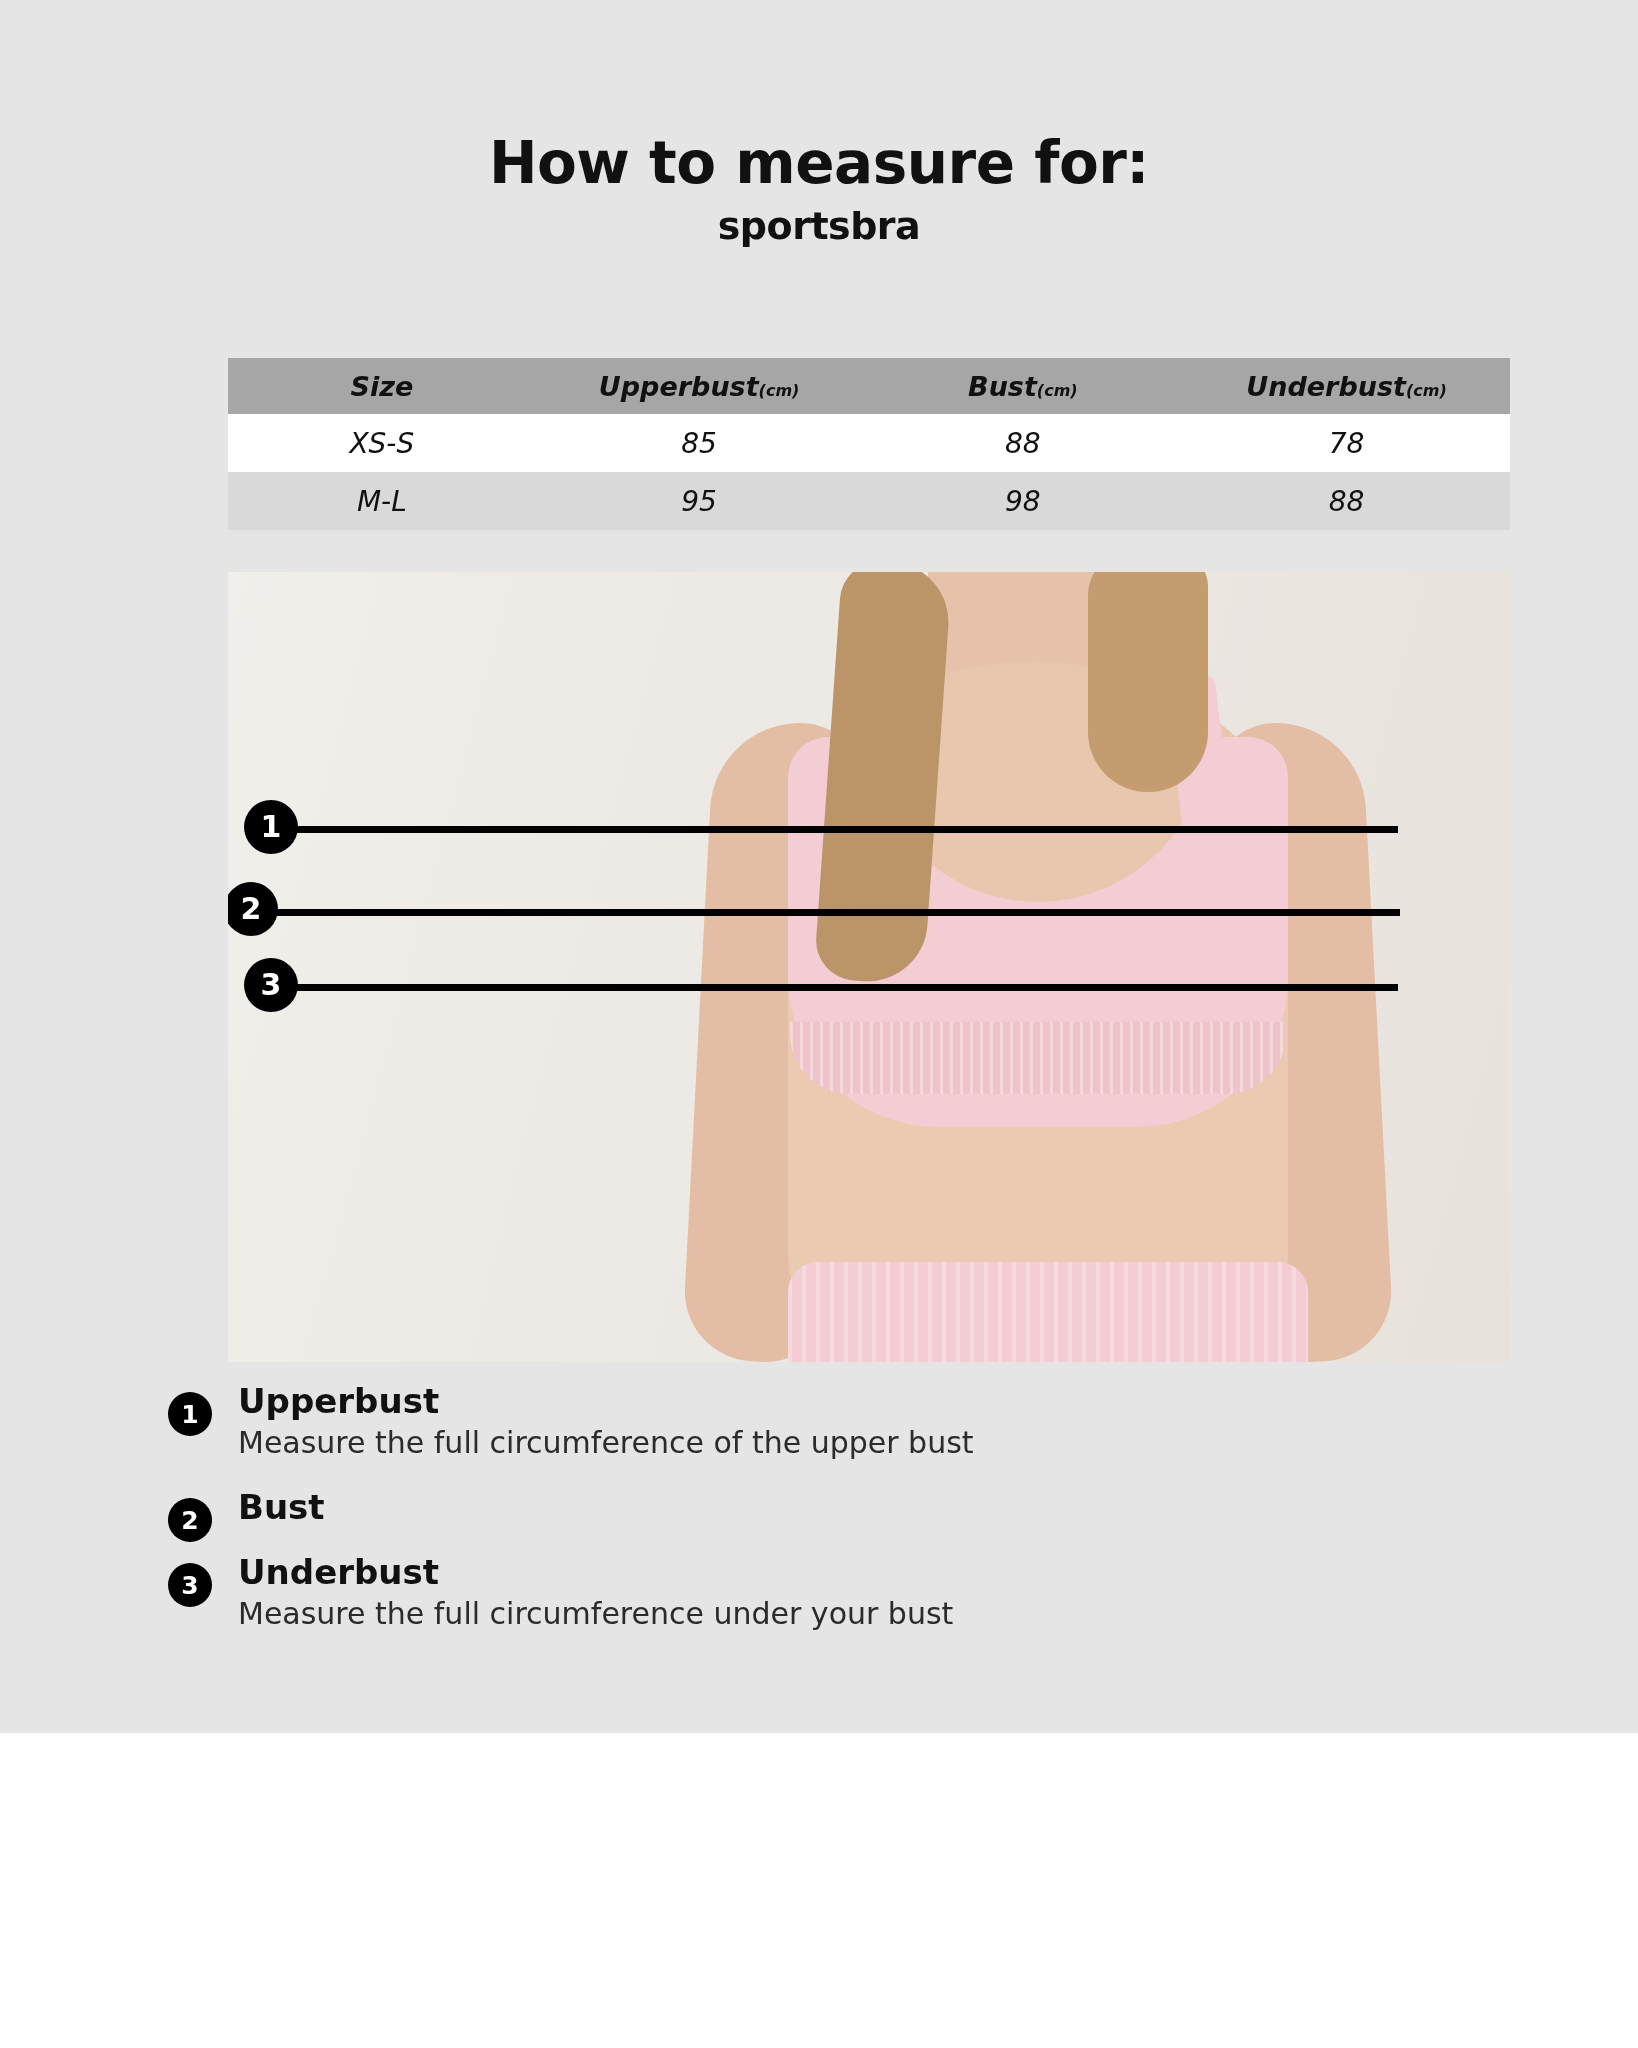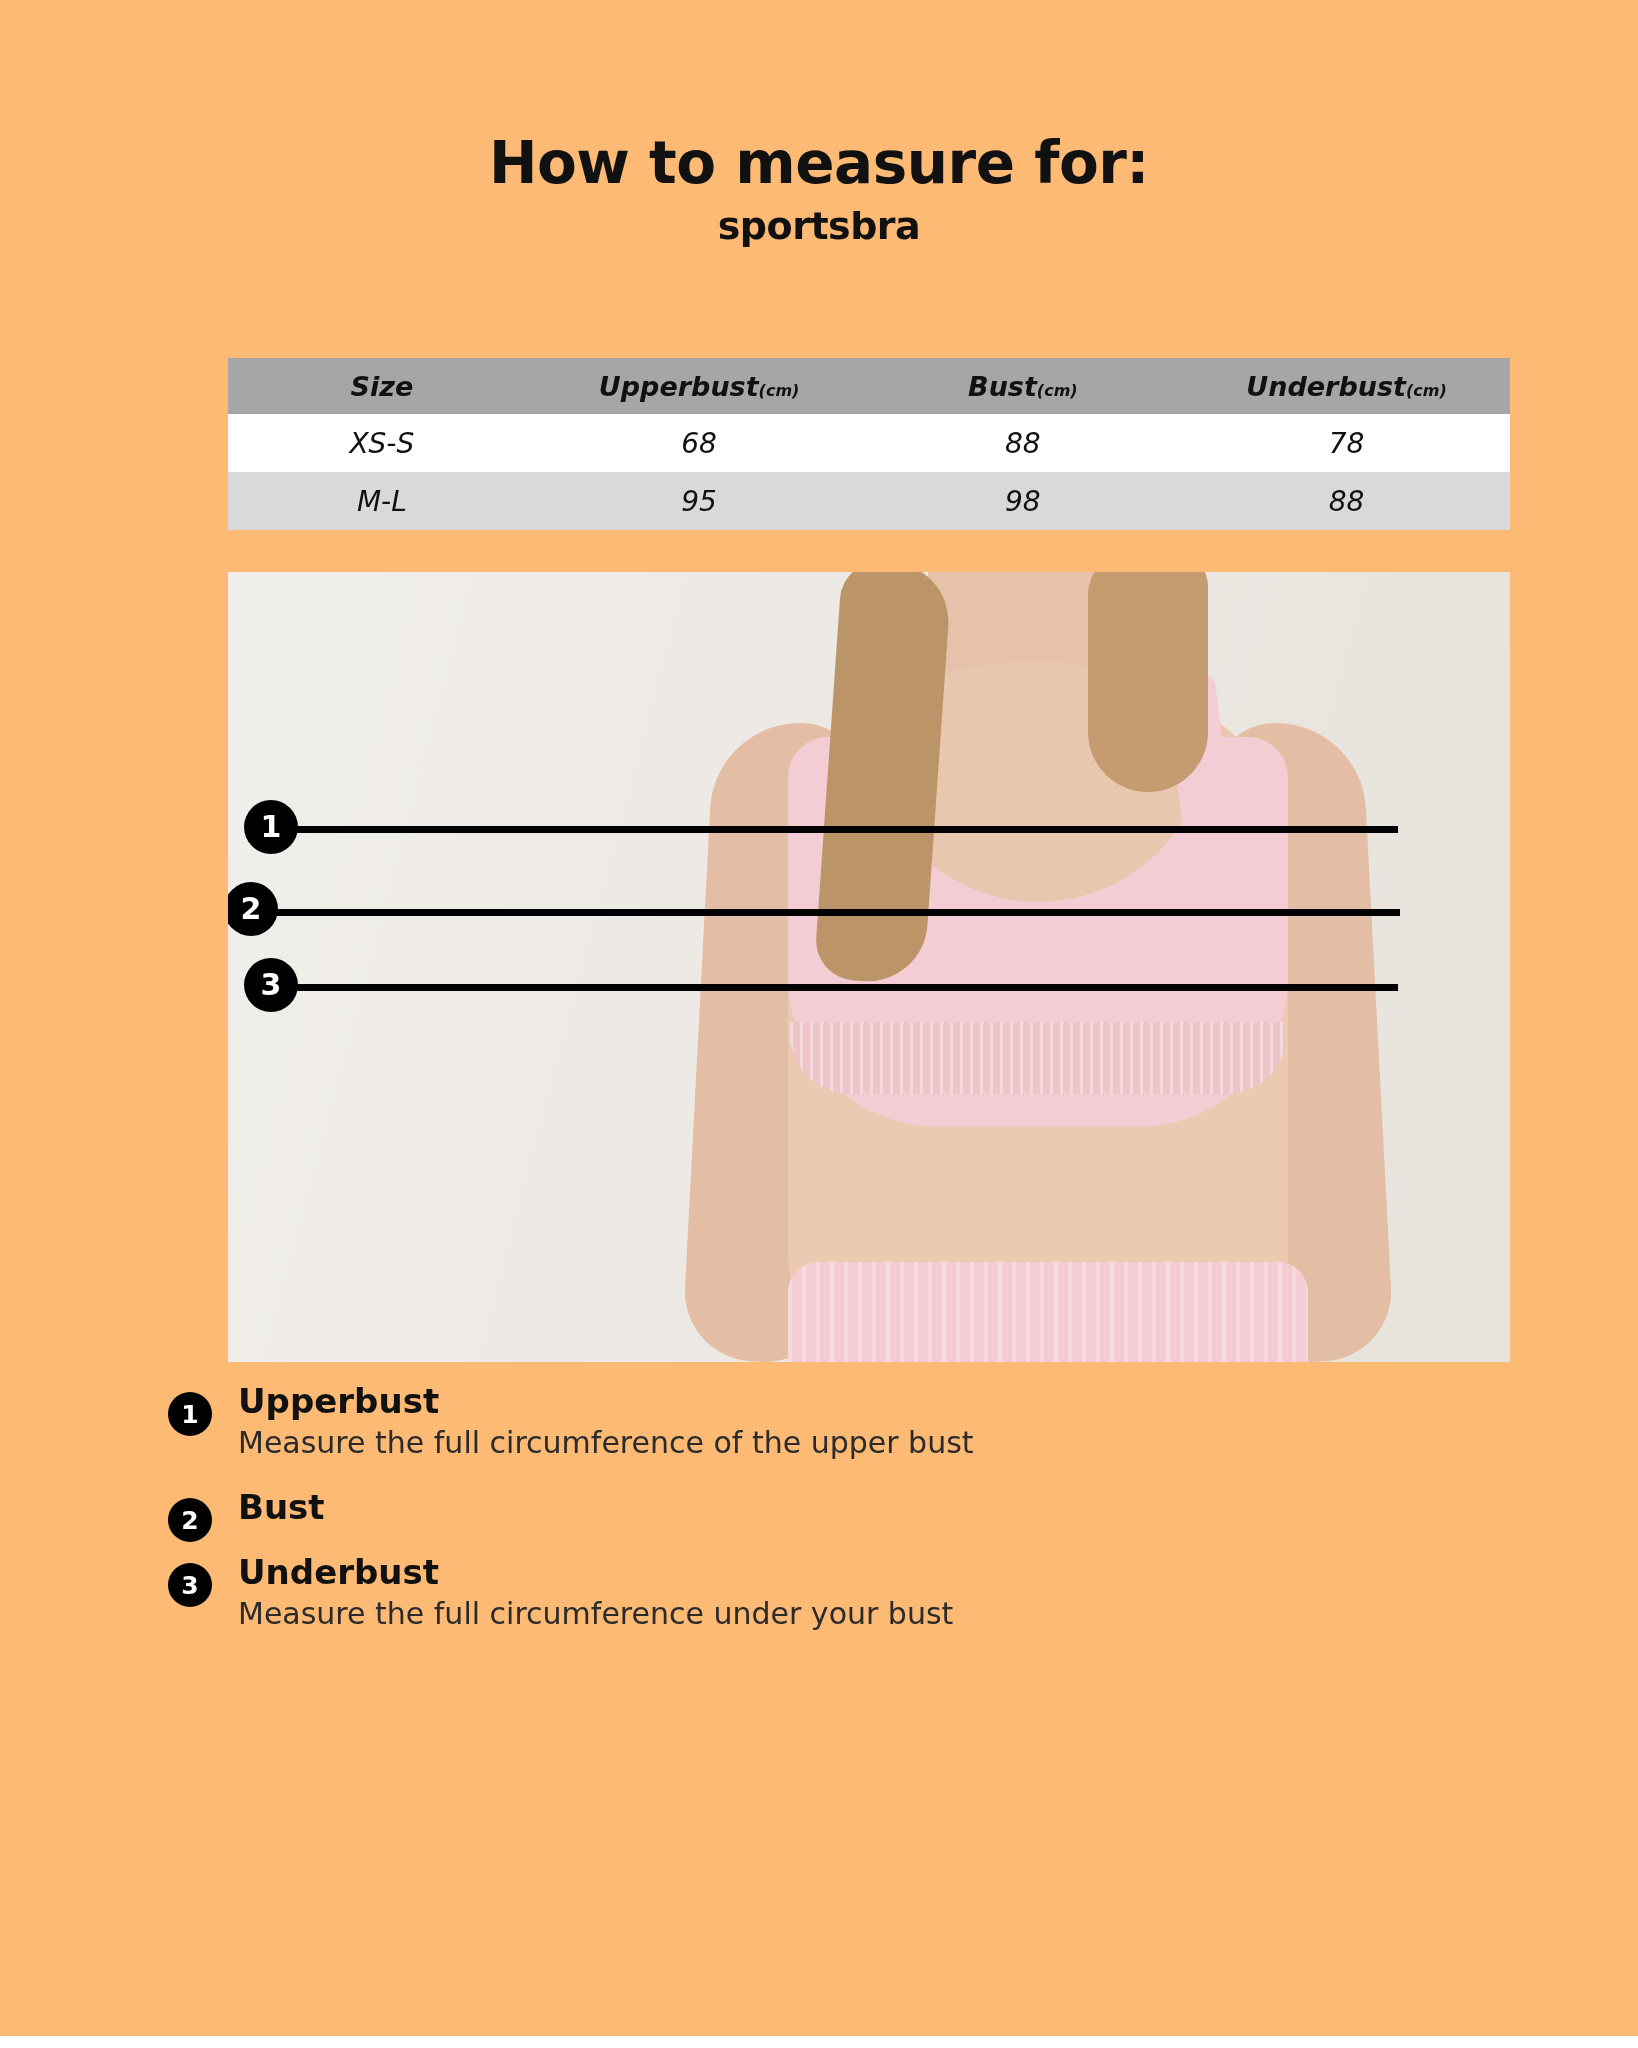--- a/index.html
+++ b/index.html
@@ -13,22 +13,22 @@
     font-family: "DejaVu Sans", "Liberation Sans", sans-serif;
     color: #1a1a1a;
     position: relative;
     overflow: hidden;
   }
 
   .page {
     position: absolute;
     left: 0; top: 0;
     width: 1638px;
-    height: 2036px;
-    background: #fdba74;
+    height: 1733px;
+    background: #e5e5e5;
   }
 
   
   .title-block {
     position: absolute;
     left: 0;
     top: 130px;
     width: 1638px;
     text-align: center;
   }
@@ -298,21 +298,21 @@
           <span>Bust</span><span class="unit">(cm)</span>
         </th>
         <th>
           <span>Underbust</span><span class="unit">(cm)</span>
         </th>
       </tr>
     </thead>
     <tbody>
       <tr class="row-odd">
         <td class="size-cell">XS-S</td>
-        <td>68</td>
+        <td>85</td>
         <td>88</td>
         <td>78</td>
       </tr>
       <tr class="row-even">
         <td class="size-cell">M-L</td>
         <td>95</td>
         <td>98</td>
         <td>88</td>
       </tr>
     </tbody>

